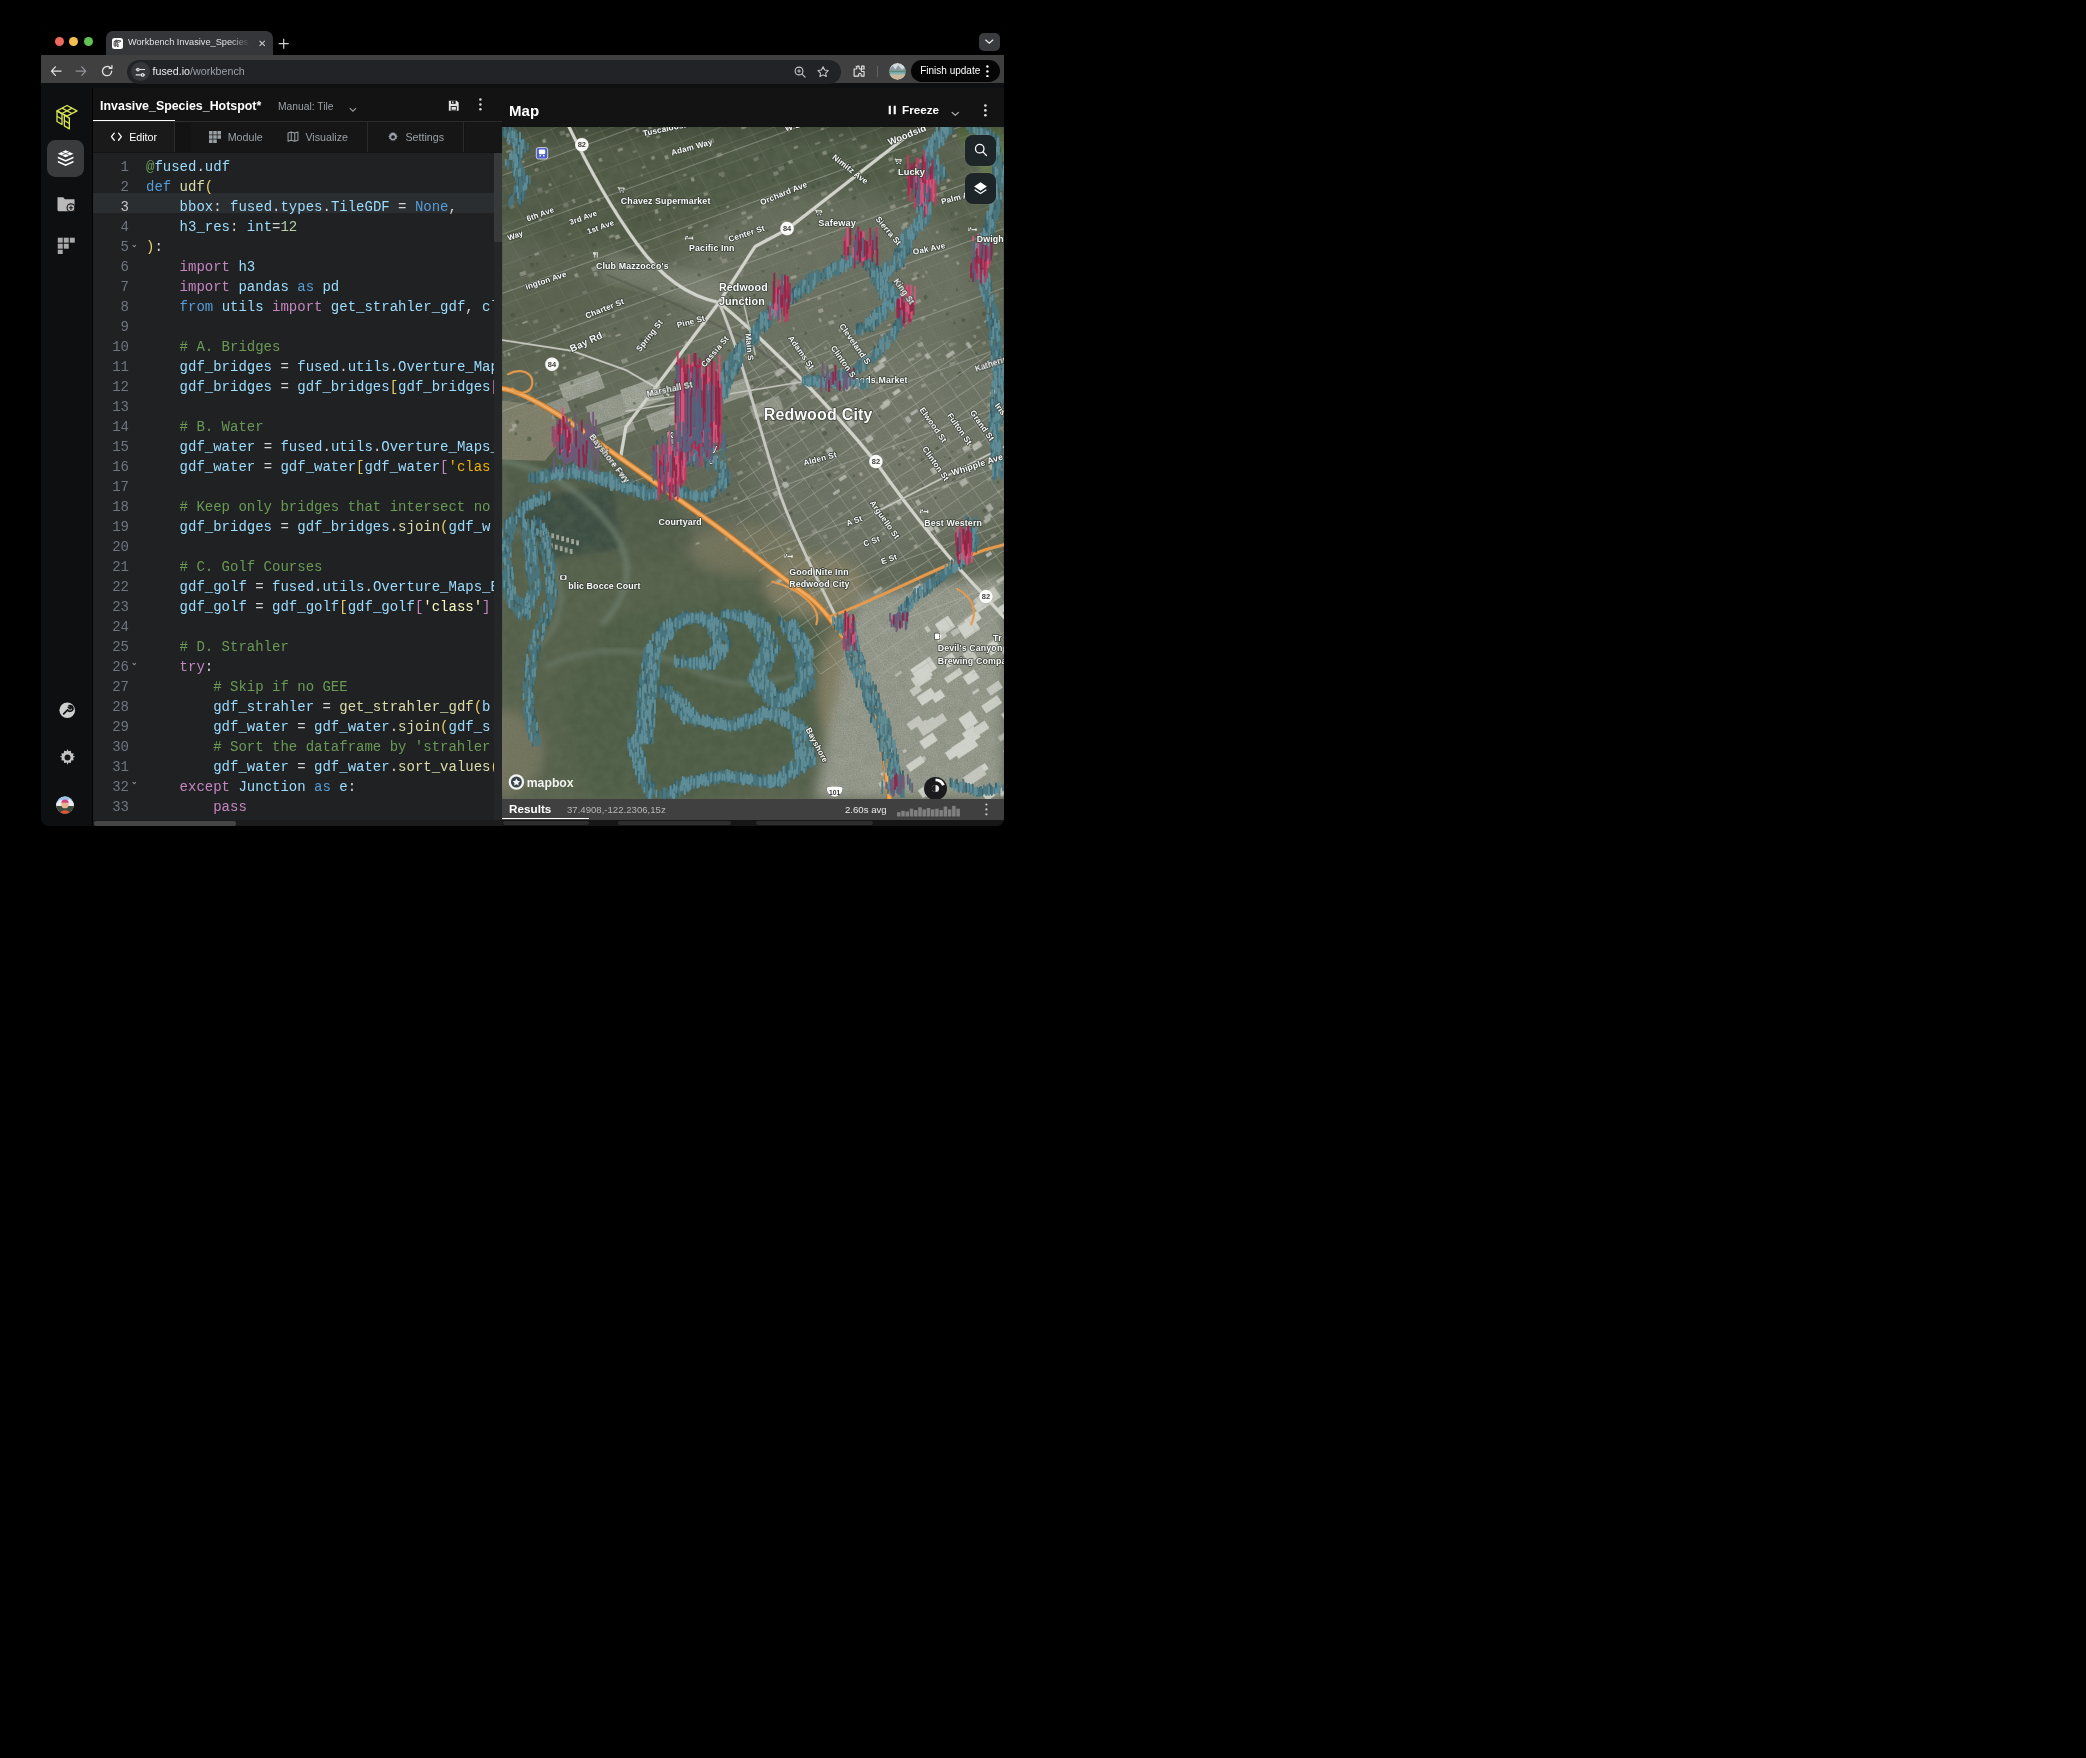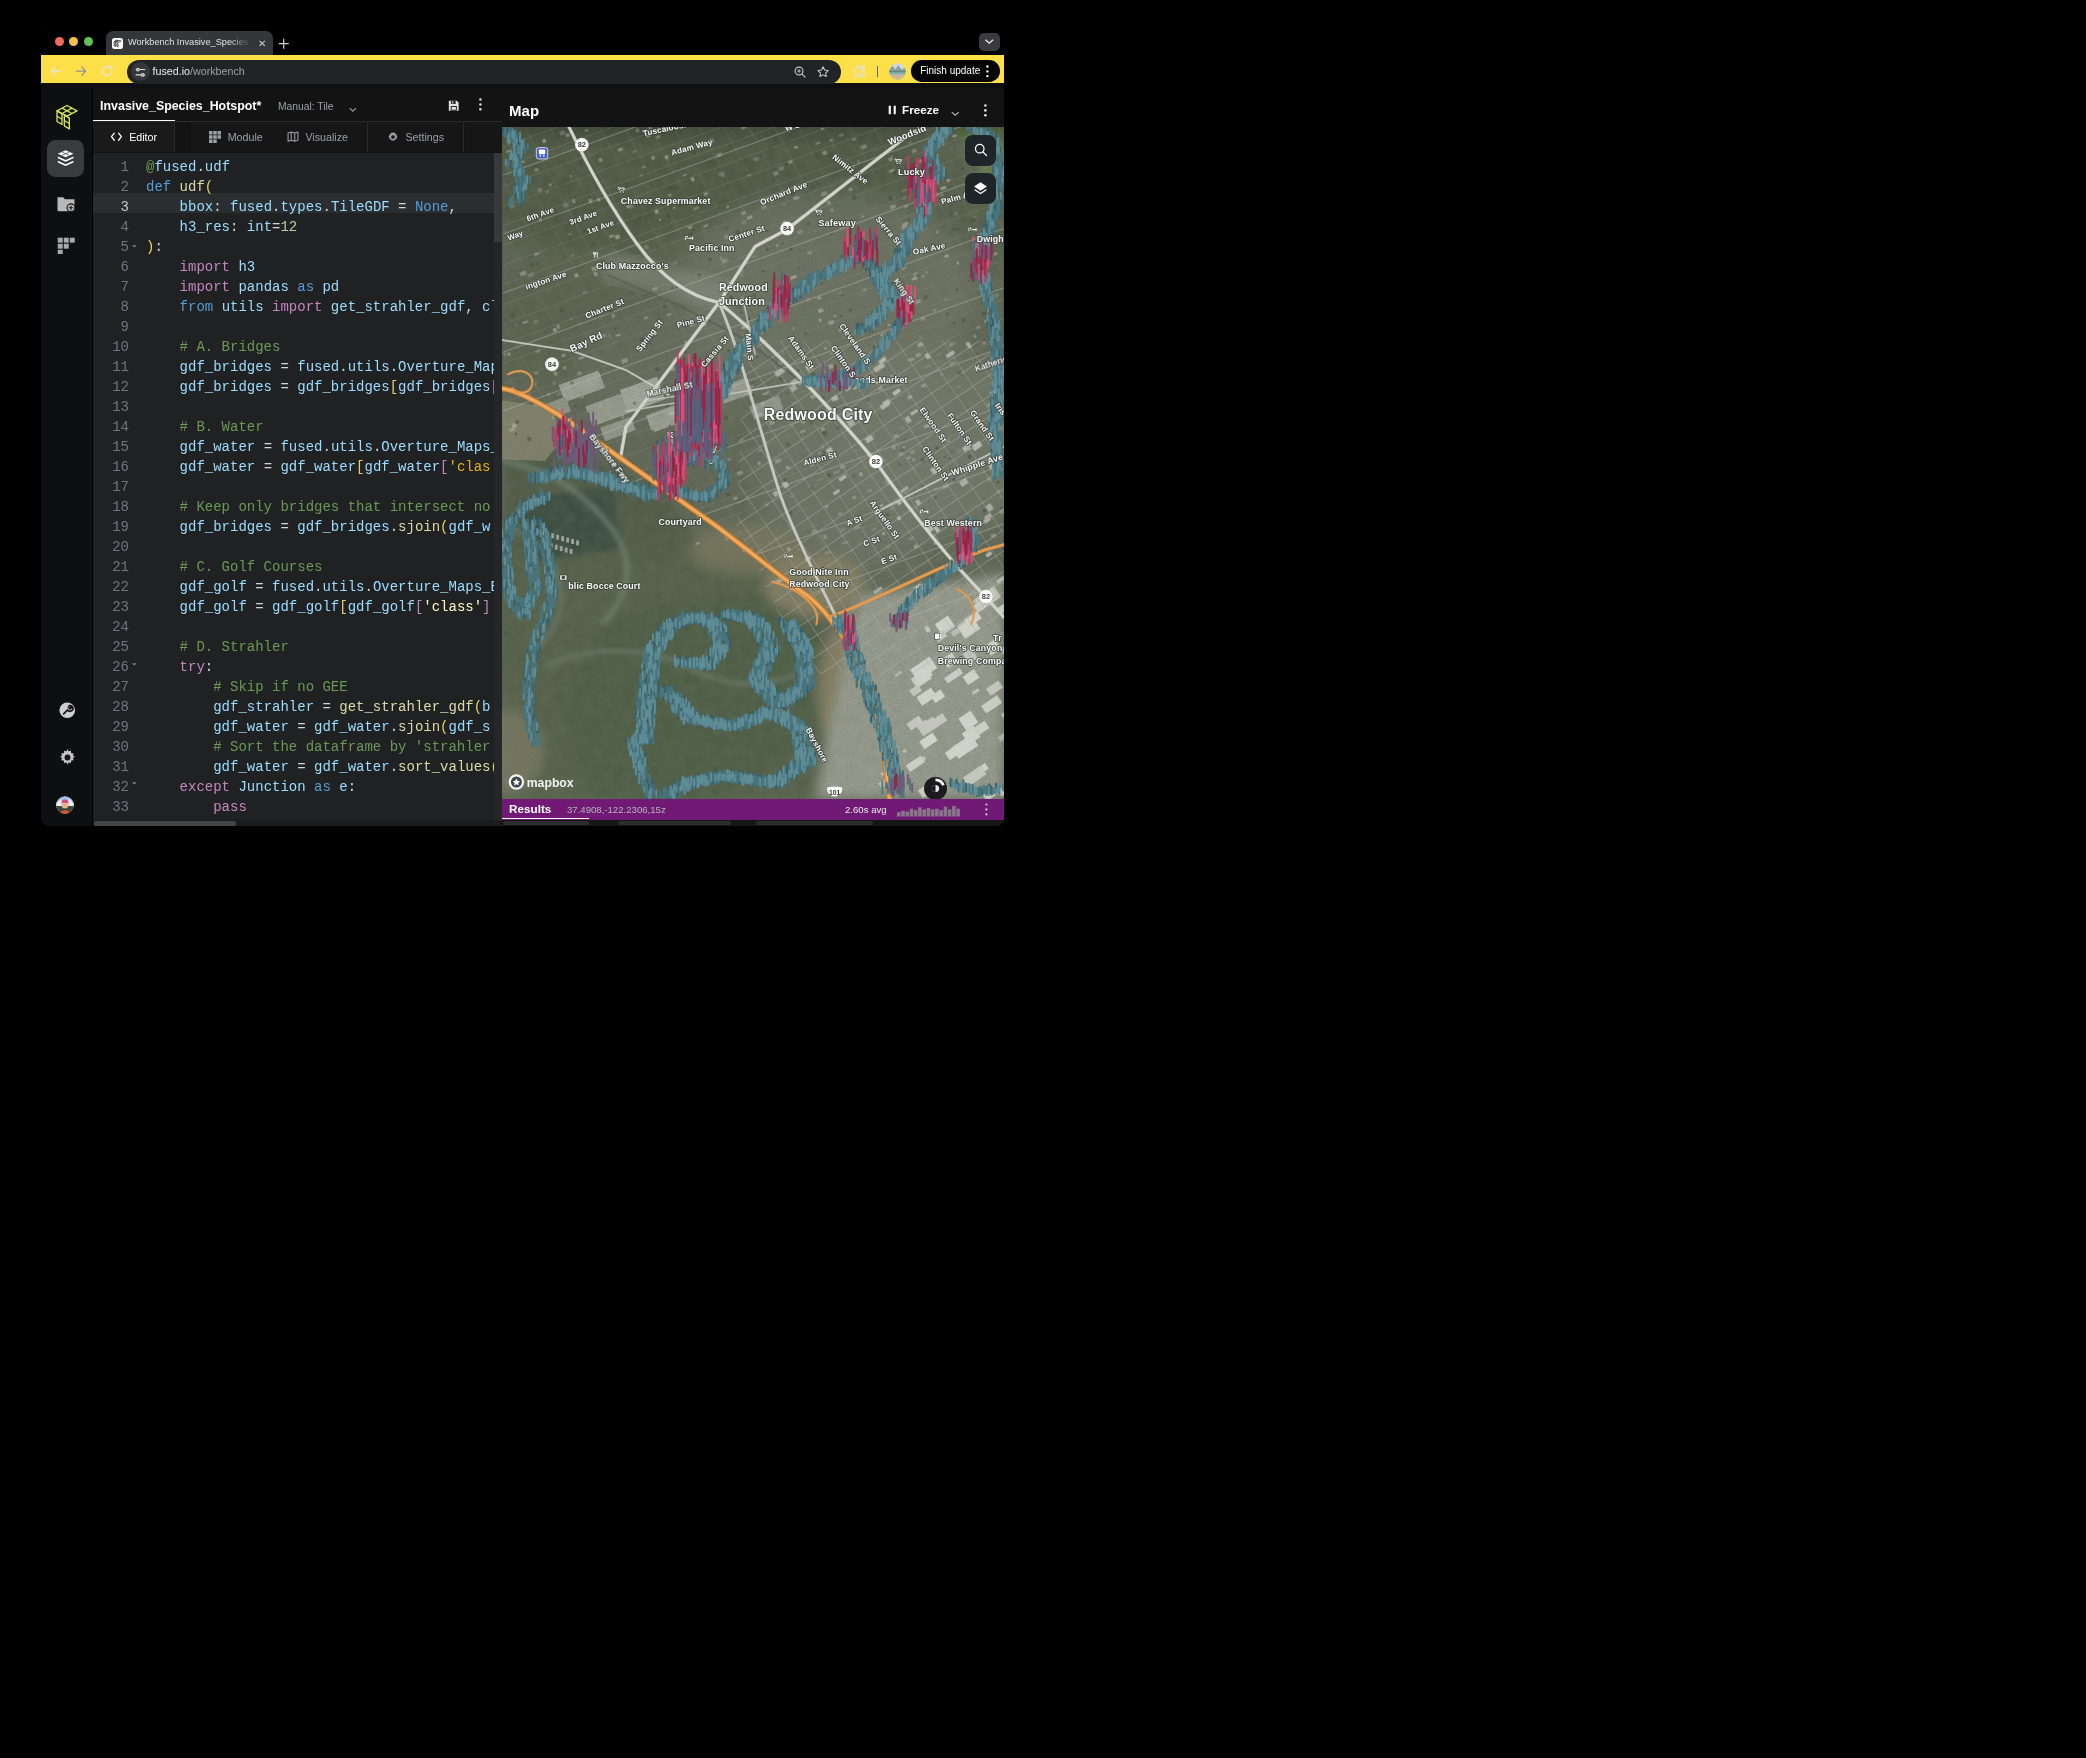--- a/index.html
+++ b/index.html
@@ -1,19 +1,19 @@
 <!DOCTYPE html>
 <html style="font-size:11.4px"><head><meta charset="utf-8"><style>
 * {margin:0;padding:0;box-sizing:border-box}
 html,body {width:1043px;height:879px;background:#000;font-family:"Liberation Sans",sans-serif;overflow:hidden}
 #win {position:absolute;left:41px;top:27px;width:963px;height:799px;border-radius:7.8px;background:#0e0f10;overflow:hidden}
 .abs {position:absolute}
 .dot {position:absolute;width:9px;height:9px;border-radius:50%;top:10px}
 #tab {position:absolute;left:65px;top:4.3px;width:167px;height:24px;background:#35363a;border-radius:7.1px 7.1px 0 0}
-#toolbar {position:absolute;left:0;top:28.4px;width:963px;height:28px;background:#fde047}
+#toolbar {position:absolute;left:0;top:28.4px;width:963px;height:28px;background:#404040}
 #urlpill {position:absolute;left:86px;top:4.3px;width:714px;height:24px;background:#212327;border-radius:12px}
 .tbi {position:absolute;top:8.5px}
 #content {position:absolute;left:0;top:61px;width:963px;height:738px;background:#000}
 #sidebar {position:absolute;left:0;top:0;width:51px;height:738px;background:#0e0f10}
 #editor {position:absolute;left:52px;top:0;width:490px;height:738px;background:#131313}
 #map {position:absolute;left:461px;top:0;width:502px;height:738px;background:#131313}
 .tabbtn {position:absolute;top:33px;height:31px;border-right:0.7px solid #2a2a2a;border-top:0.7px solid #2a2a2a;display:flex;align-items:center;justify-content:center;gap:6.4px;font-size:10.7px;color:#9aa0a6;background:#161616}
 #code {position:absolute;left:0;top:65px;width:409px;height:667px;background:#1f2123;overflow:hidden}
 pre {font-family:"Liberation Mono",monospace;font-size:14px;line-height:20px;color:#d4d4d4}
 .mapbtn {position:absolute;width:31px;height:31px;border-radius:7.8px;background:#1d2528;display:flex;align-items:center;justify-content:center;box-shadow:0 0 0 0.7px rgba(255,255,255,0.06)}
@@ -1305,21 +1305,21 @@
             </svg>
         </div>
         <div class="abs" style="left:422px;top:650px;width:23px;height:23px;border-radius:50%;background:#1b1b1d">
           <svg width="23" height="23" viewBox="0 0 32 32">
               <path d="M16 4 a12 12 0 0 1 11 7.5" stroke="#fff" stroke-width="4" fill="none"></path>
               <circle cx="16" cy="16" r="5" fill="#e8e8e8"></circle>
               <path d="M16 11 a5 5 0 0 0 0 10 z" fill="#1b1b1d"></path>
             </svg>
         </div>
       </div>
-      <div class="abs" style="left:0;top:711px;width:502px;height:20.6px;background:#701a75">
+      <div class="abs" style="left:0;top:711px;width:502px;height:20.6px;background:#404040">
         <div class="abs" style="left:7.1px;top:2.8px;font-size:11.7px;font-weight:700;color:#fff">Results</div>
         <div class="abs" style="left:65px;top:5px;font-size:9.6px;color:#b5b5b5">37.4908,-122.2306,15z</div>
         <div class="abs" style="left:343px;top:5px;font-size:9.6px;color:#e8e8e8">2.60s avg</div>
         <svg class="abs" style="left:395px;top:4.3px;filter:blur(0.6px)" width="65" height="13.5" viewBox="0 0 92 19">
             <g fill="#8f8f8f" opacity="0.8">
               <rect x="0" y="13" width="5" height="6"></rect>
               <rect x="6" y="11" width="5" height="8"></rect>
               <rect x="12" y="12" width="5" height="7"></rect>
               <rect x="18" y="8" width="5" height="11"></rect>
               <rect x="24" y="10" width="5" height="9"></rect>

